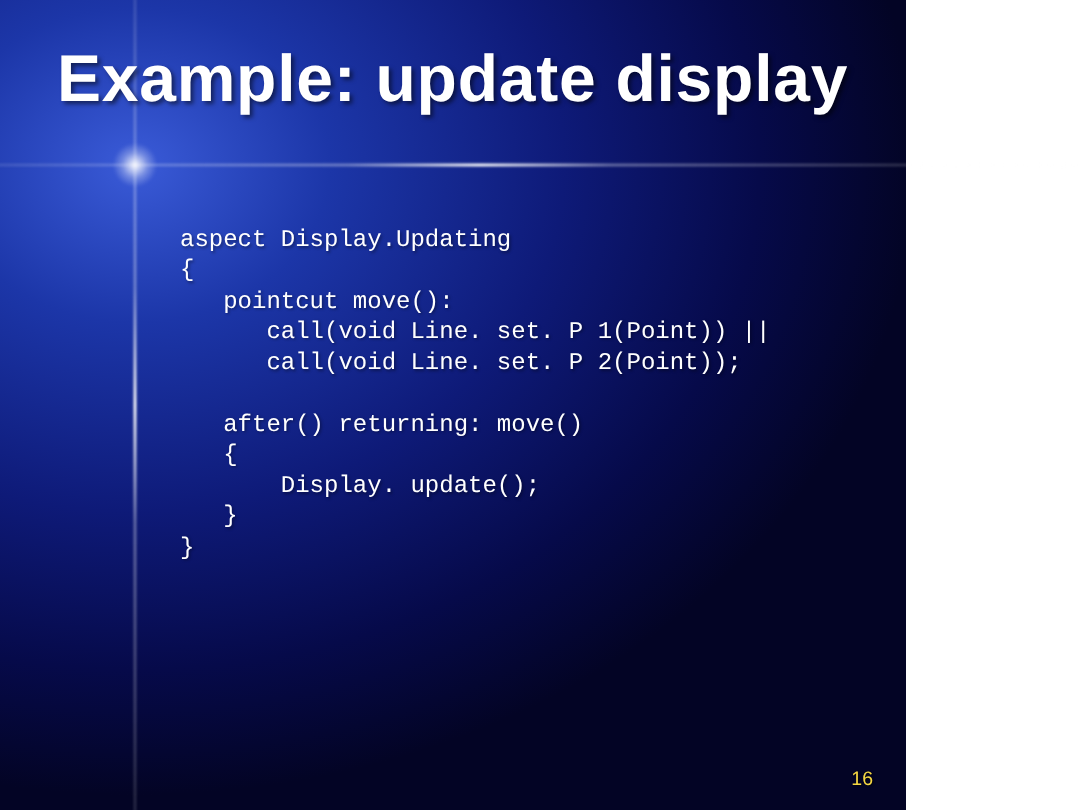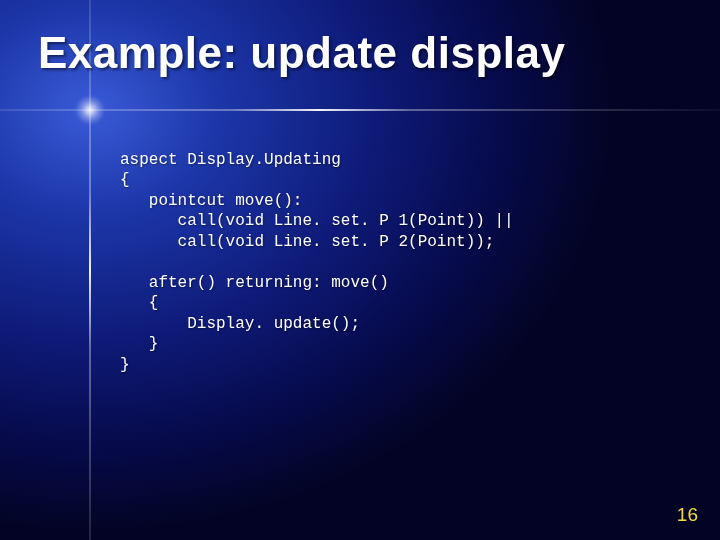--- a/index.html
+++ b/index.html
@@ -4,21 +4,21 @@
 <style>
   html, body {
     margin: 0;
     padding: 0;
     width: 720px;
     height: 540px;
     overflow: hidden;
     font-family: Arial, Helvetica, sans-serif;
   }
   .slide {
-    width: 720px;
+    width: 604px;
     height: 540px;
     position: relative;
     background: radial-gradient(ellipse 520px 420px at 90px 110px,
                 #3a5bd8 0%,
                 #1c36a8 25%,
                 #0e1a78 55%,
                 #060a4a 80%,
                 #030425 100%);
     color: #ffffff;
     box-sizing: border-box;
@@ -95,21 +95,21 @@
     font-size: 16px;
     line-height: 1.28;
     white-space: pre;
     color: #ffffff;
     text-shadow: 1px 1px 2px rgba(0,0,0,0.4);
   }
   .pagenum {
     position: absolute;
     bottom: 14px;
     right: 22px;
-    font-size: 19px;
+    font-size: 13px;
     color: #f5d742;
     text-shadow: 1px 1px 1px rgba(0,0,0,0.6);
   }
 </style>
 </head>
 <body>
 
 <div class="slide">
   <div class="flare"></div>
   <div class="flare-core"></div>

